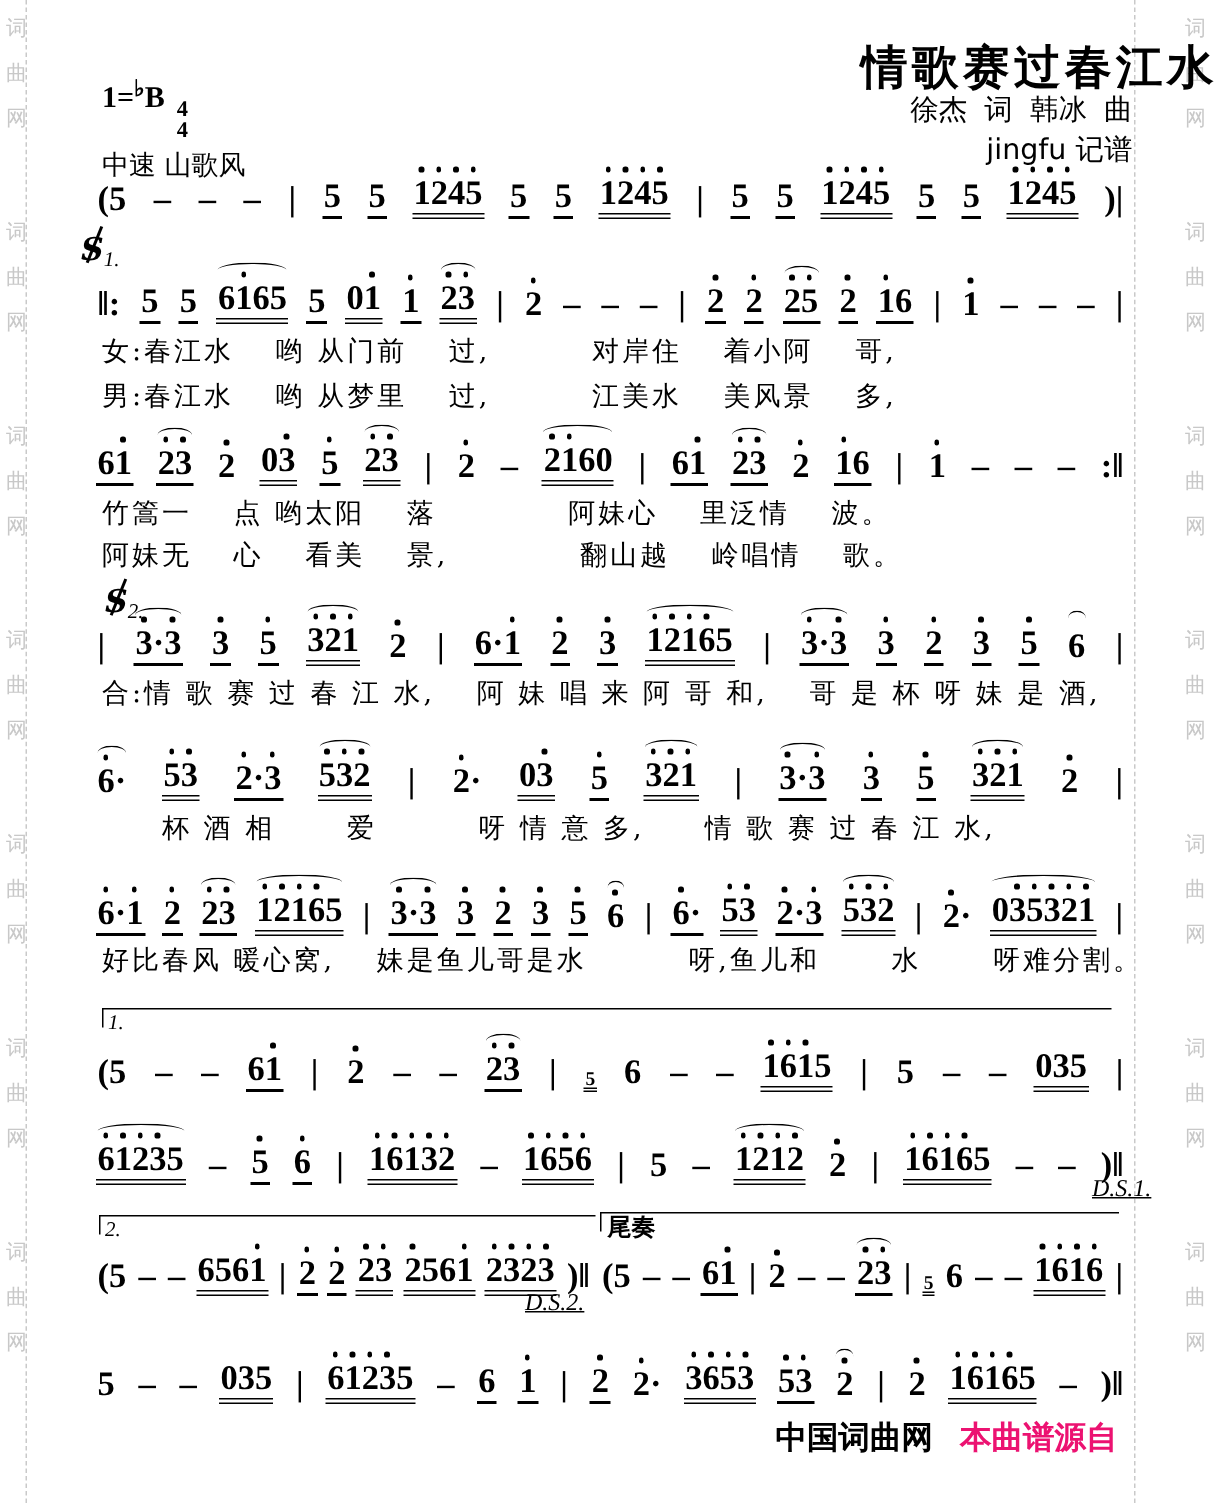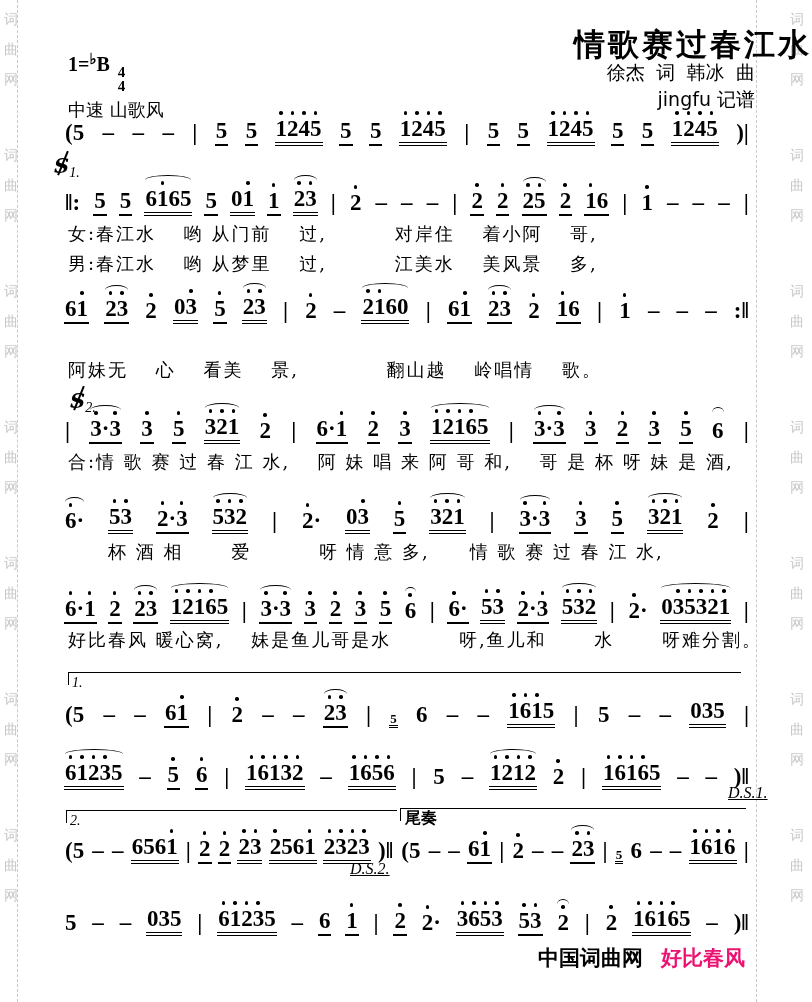--- a/index.html
+++ b/index.html
@@ -204,20 +204,21 @@
       <span class="tok slur u1"><span class="n hi">2</span><span class="n hi">3</span></span>
       <span class="tok"><span class="n hi">2</span></span>
       <span class="tok u1"><span class="n hi">1</span><span class="n">6</span></span>
       <span class="tok"><span class="n">|</span></span>
       <span class="tok"><span class="n hi">1</span></span>
       <span class="tok"><span class="n">–</span></span>
       <span class="tok"><span class="n">–</span></span>
       <span class="tok"><span class="n">–</span></span>
       <span class="tok"><span class="n">:</span><span class="n">‖</span></span>
     </div>
+  <div class="lyric" style="top:330px">竹篙一　 点 哟太阳　 落　　　　 阿妹心　 里泛情　 波。</div>
   <div class="lyric" style="top:358px">阿妹无　 心　 看美　 景,　　　　 翻山越　 岭唱情　 歌。</div>
 
   <div class="segno" style="left:70px;top:388px"><span class="seg-s">S</span><span class="seg-num">2.</span></div>
   <div class="music-line" style="top:406px">
       <span class="tok"><span class="n">|</span></span>
       <span class="tok slur u1"><span class="n hi">3</span><span class="n">·</span><span class="n hi">3</span></span>
       <span class="tok u1"><span class="n hi">3</span></span>
       <span class="tok u1"><span class="n hi">5</span></span>
       <span class="tok slur u2"><span class="n hi">3</span><span class="n hi">2</span><span class="n hi">1</span></span>
       <span class="tok"><span class="n hi">2</span></span>
@@ -376,15 +377,15 @@
       <span class="tok u2"><span class="n hi">3</span><span class="n hi">6</span><span class="n hi">5</span><span class="n hi">3</span></span>
       <span class="tok u1"><span class="n hi">5</span><span class="n hi">3</span></span>
       <span class="tok slur"><span class="n hi">2</span></span>
       <span class="tok"><span class="n">|</span></span>
       <span class="tok"><span class="n hi">2</span></span>
       <span class="tok u2"><span class="n hi">1</span><span class="n hi">6</span><span class="n hi">1</span><span class="n hi">6</span><span class="n">5</span></span>
       <span class="tok"><span class="n">–</span></span>
       <span class="tok"><span class="n">)</span><span class="n">‖</span></span>
     </div>
 
-  <div class="footer"><span>中国词曲网</span><span class="site" style="color: rgb(236, 18, 113);">好比春风</span></div>
+  <div class="footer"><span>中国词曲网</span><span class="site" style="color: rgb(236, 18, 113);">本曲谱源自</span></div>
 
 </div>
 
 </body></html>

